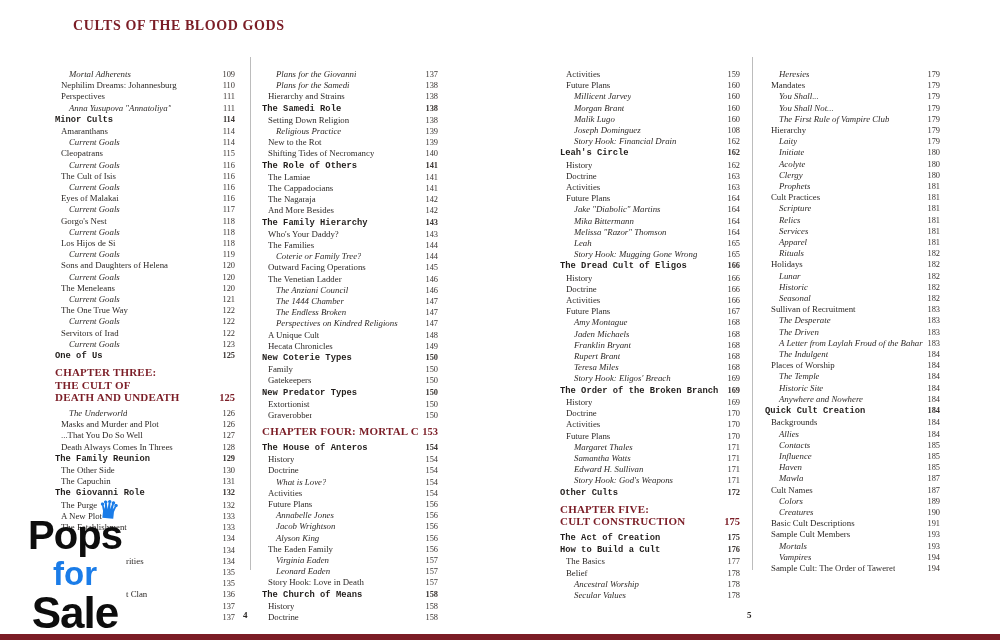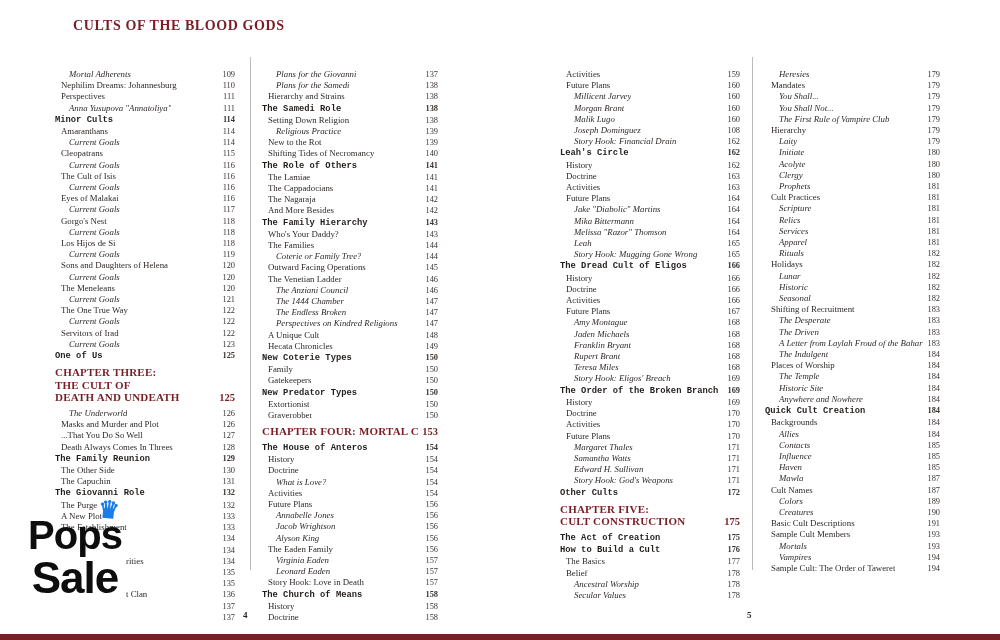--- a/index.html
+++ b/index.html
@@ -1032,21 +1032,21 @@
       </div>
     </div>
     <div class="row italic">
       <div class="line">
         <span class="t">Seasonal</span>
         <span class="p">182</span>
       </div>
     </div>
     <div class="row plain">
       <div class="line">
-        <span class="t">Shifting of Recruitment</span>
+        <span class="t">Sullivan of Recruitment</span>
         <span class="p">183</span>
       </div>
     </div>
     <div class="row italic">
       <div class="line">
         <span class="t">The Desperate</span>
         <span class="p">183</span>
       </div>
     </div>
     <div class="row italic">
@@ -1182,19 +1182,20 @@
       </div>
     </div>
   </div>
 
 <div class="divider divider-left"></div>
 <div class="divider divider-right"></div>
 
 <div class="watermark">
   <div class="wm-crown" style="color: rgb(26, 124, 232);">♛</div>
   <div class="wm-line1">Pops</div>
+  <div class="wm-line2" style="color: rgb(26, 124, 232);">for</div>
   <div class="wm-line3">Sale</div>
 </div>
 
 <div class="page-num page-num-left">4</div>
 <div class="page-num page-num-right">5</div>
 
 <div class="bottom-bar"></div>
 
 </body></html>

